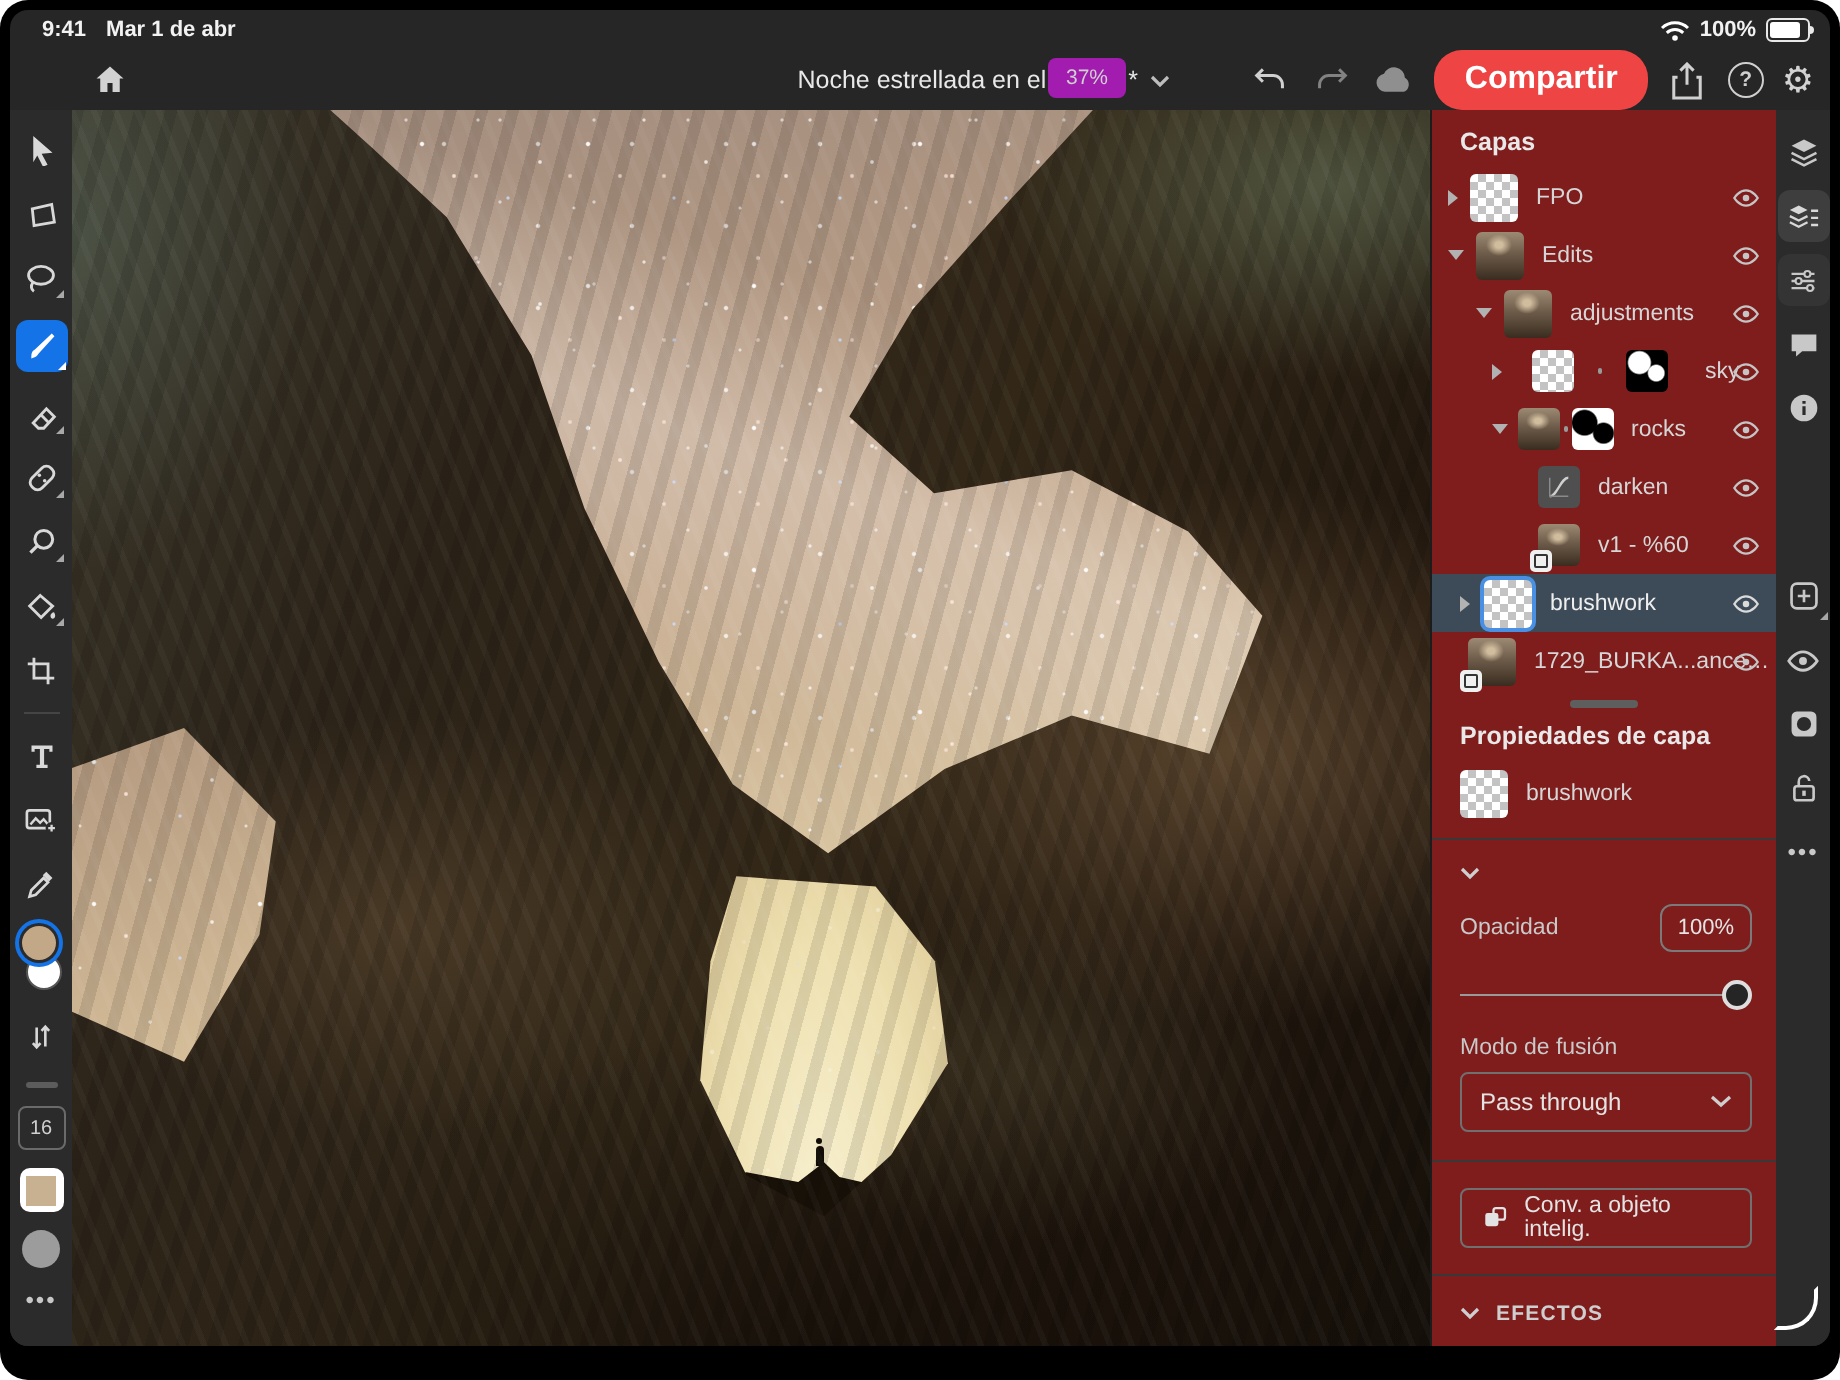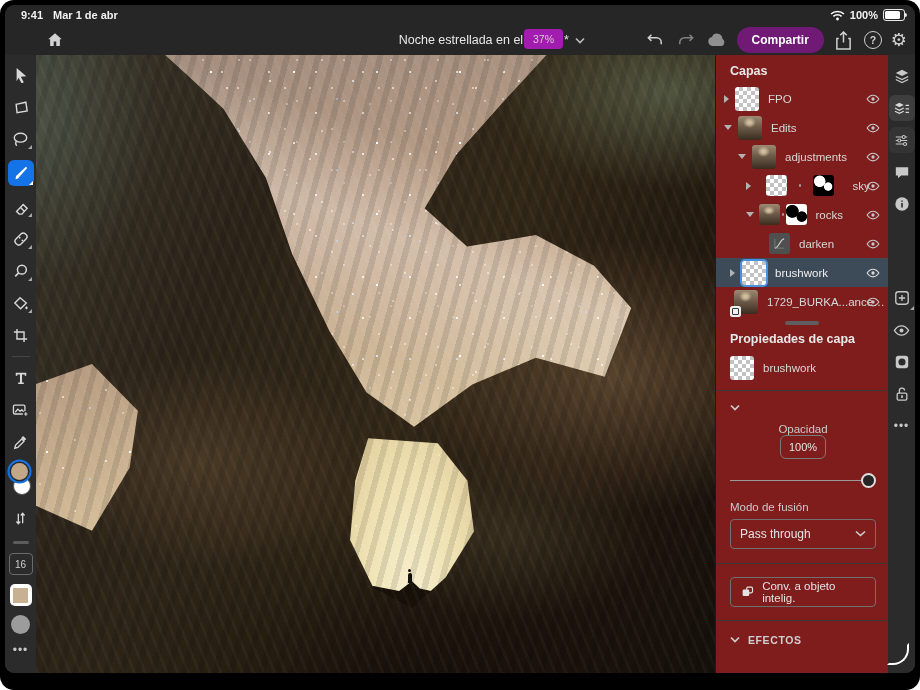--- a/index.html
+++ b/index.html
@@ -15,21 +15,21 @@
   .battery::before{content:"";position:absolute;left:1px;top:1px;bottom:1px;width:15px;background:#fff;border-radius:1.5px;}
   .battery::after{content:"";position:absolute;right:-3px;top:2.5px;width:2px;height:4px;background:#e8e8e8;border-radius:0 2px 2px 0;}
 
   
   .topbar{position:absolute;left:0;top:20px;width:100%;height:30px;}
   .home-btn{position:absolute;left:38px;top:3px;width:24px;height:24px;display:flex;align-items:center;justify-content:center;}
   .doc-title{position:absolute;left:0;right:330px;top:0;height:30px;display:flex;align-items:center;justify-content:flex-end;gap:6px;color:#e8e8e8;font-size:12.5px;}
   .zoom-badge{position:absolute;left:519px;top:4px;background:#a21caf;color:#cfcfcf;font-size:10.5px;border-radius:4px;padding:4px 9px;}
   .topbar-right{position:absolute;right:8px;top:0;height:30px;display:flex;align-items:center;gap:9px;}
   .tb-ic{width:22px;height:22px;display:flex;align-items:center;justify-content:center;}
-  .share-btn{background:#701a75;color:#fff;font-size:12px;border-radius:14px;padding:6px 15px;font-weight:bold;text-align:right;}
+  .share-btn{background:#ef4444;color:#fff;font-size:16px;border-radius:14px;padding:6px 15px;font-weight:bold;text-align:right;}
   .help-circle{width:16px;height:16px;border:1.6px solid #cfcfcf;border-radius:50%;color:#cfcfcf;font-size:10.5px;display:flex;align-items:center;justify-content:center;font-weight:bold;}
   .gear{font-size:18px;color:#d2d2d2;line-height:1;}
 
   
   .tools{position:absolute;left:0;top:50px;width:31px;bottom:0;background:#2b2b2b;display:flex;flex-direction:column;align-items:center;padding-top:9px;box-sizing:border-box;gap:10px;}
   .tool{position:relative;width:24px;height:22px;display:flex;align-items:center;justify-content:center;flex:0 0 auto;}
   .tool.sel{background:#1473e6;border-radius:6px;width:26px;height:26px;}
   .corner::after{content:"";position:absolute;right:1px;bottom:1px;border-style:solid;border-width:0 0 4px 4px;border-color:transparent transparent #a8a8a8 transparent;}
   .tool.sel.corner::after{border-color:transparent transparent #fff transparent;}
   .tdiv{width:18px;height:1px;background:#454545;flex:0 0 auto;}
@@ -107,21 +107,21 @@
   .thumb.adj{background:#4f4f4f;display:flex;align-items:center;justify-content:center;}
   .thumb.sel-border{box-shadow:0 0 0 2px #4a90e2;}
   .so-badge{position:absolute;left:-4px;bottom:-3px;width:11px;height:11px;background:#f0f0f0;border-radius:2.5px;display:flex;align-items:center;justify-content:center;}
   .so-badge::before{content:"";width:5px;height:5px;border:1px solid #333;border-radius:1px;}
   .lname{color:#d6d6d6;font-size:11.5px;margin-left:9px;white-space:nowrap;overflow:hidden;text-overflow:ellipsis;flex:1;}
   .eye{position:absolute;right:8px;top:50%;transform:translateY(-50%);width:15px;height:15px;display:flex;align-items:center;justify-content:center;}
   .linkdot{width:2.5px;height:2.5px;border-radius:50%;background:#9a9a9a;margin:0 1.5px;flex:0 0 auto;}
   .drag-handle{width:34px;height:3.5px;border-radius:2px;background:#5e5e5e;margin:5px auto 4px auto;}
   .props-thumb-row{display:flex;align-items:center;padding:4px 0 10px 14px;border-bottom:1px solid #383838;}
   .sectionrow{display:flex;align-items:center;gap:8px;padding:13px 14px 0 14px;color:#cfcfcf;font-size:10.5px;letter-spacing:.6px;font-weight:bold;}
-  .oprow{display:flex;align-items:center;justify-content:space-between;padding:12px 12px 0 14px;flex-direction:column;}
+  .oprow{display:flex;align-items:center;justify-content:space-between;padding:12px 12px 0 14px;}
   .oplabel{color:#c9c9c9;font-size:11.5px;}
   .opbox{border:1px solid #7a7a7a;border-radius:6px;color:#e3e3e3;font-size:11px;padding:5px 8px;}
   .slider{position:relative;margin:14px 14px 0 14px;height:16px;}
   .slider .track{position:absolute;left:0;right:0;top:7px;height:1.5px;background:#9a9a9a;}
   .slider .knob{position:absolute;right:-2px;top:0;width:15px;height:15px;border-radius:50%;border:2px solid #dedede;background:#252525;box-sizing:border-box;}
   .fieldlabel{color:#c9c9c9;font-size:11.5px;padding:12px 14px 6px 14px;}
   .select{margin:0 12px 14px 14px;height:28px;border:1px solid #707070;border-radius:4px;display:flex;align-items:center;justify-content:space-between;padding:0 9px;color:#e3e3e3;font-size:12px;}
   .pdivider{height:1px;background:#383838;margin:0;}
   .pbutton{margin:13px 12px 13px 14px;height:28px;border:1px solid #707070;border-radius:4px;display:flex;align-items:center;gap:8px;padding:0 10px;color:#e3e3e3;font-size:11.5px;}
 
@@ -389,20 +389,32 @@
             </span>
         <span class="lname">darken</span>
         <span class="eye">
               <svg width="14" height="11" viewBox="0 0 24 18">
                 <path d="M2 9s4-6.5 10-6.5S22 9 22 9s-4 6.5-10 6.5S2 9 2 9z" fill="none" stroke="#c5c5c5" stroke-width="2"></path>
                 <circle cx="12" cy="9" r="2.8" fill="#c5c5c5"></circle>
               </svg>
             </span>
       </div>
 
+      <div class="lrow" style="padding-left:53px;">
+        <span class="thumb img sm">
+              <span class="so-badge"></span>
+            </span>
+        <span class="lname">v1 - %60</span>
+        <span class="eye">
+              <svg width="14" height="11" viewBox="0 0 24 18">
+                <path d="M2 9s4-6.5 10-6.5S22 9 22 9s-4 6.5-10 6.5S2 9 2 9z" fill="none" stroke="#c5c5c5" stroke-width="2"></path>
+                <circle cx="12" cy="9" r="2.8" fill="#c5c5c5"></circle>
+              </svg>
+            </span>
+      </div>
 
       <div class="lrow sel" style="padding-left:14px;">
         <span class="tri-r"></span>
         <span class="thumb checker sel-border" style="margin-left:7px;"></span>
         <span class="lname" style="color:#eee;">brushwork</span>
         <span class="eye">
               <svg width="14" height="11" viewBox="0 0 24 18">
                 <path d="M2 9s4-6.5 10-6.5S22 9 22 9s-4 6.5-10 6.5S2 9 2 9z" fill="none" stroke="#dadada" stroke-width="2"></path>
                 <circle cx="12" cy="9" r="2.8" fill="#dadada"></circle>
               </svg>

